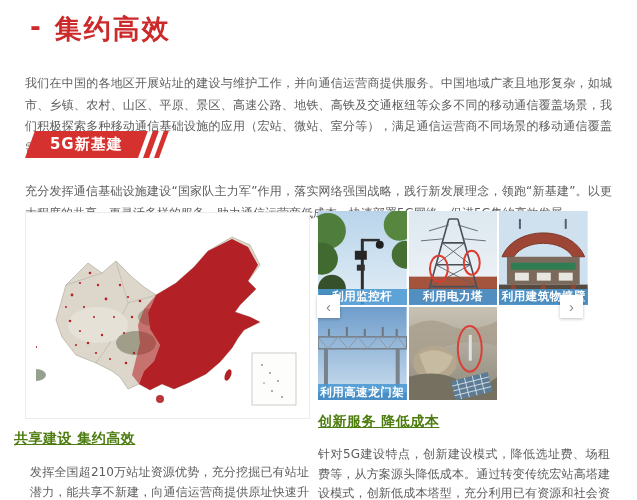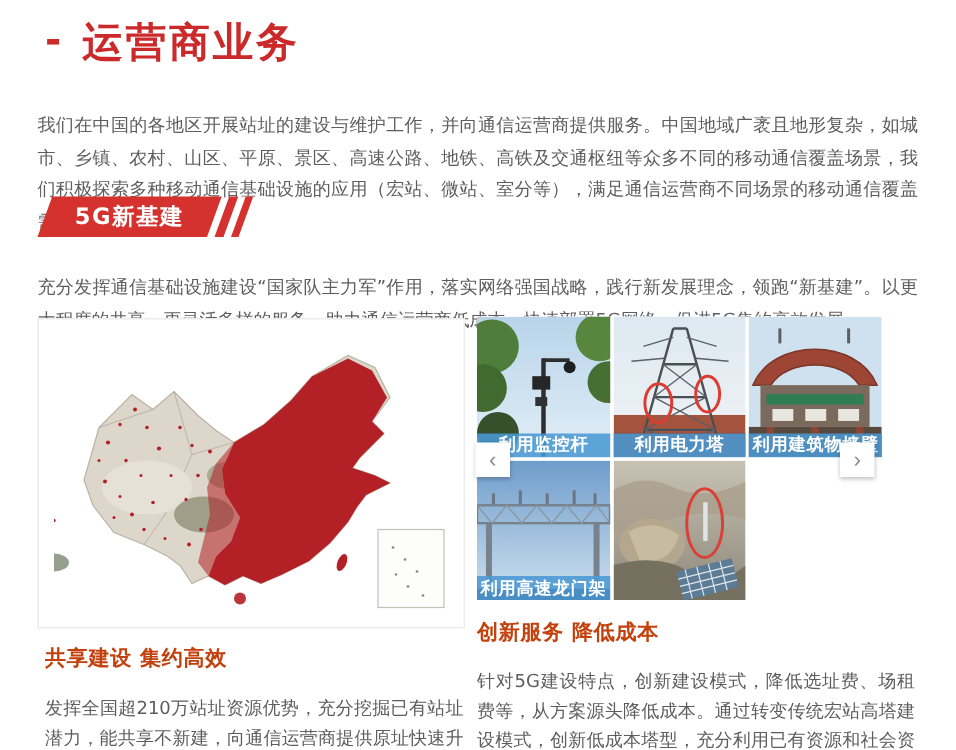--- a/index.html
+++ b/index.html
@@ -32,34 +32,34 @@
   .cell svg{position:absolute;inset:0;width:100%;height:100%;}
   .cap{position:absolute;left:0;right:0;bottom:0;height:16px;background:rgba(74,152,212,0.88);
        color:#fff;font-size:11.5px;font-weight:bold;display:flex;align-items:center;justify-content:center;
        letter-spacing:0.5px;white-space:nowrap;}
   .nav{position:absolute;top:50%;width:23px;height:23px;margin-top:-11px;background:#fff;border:none;
        box-shadow:0 1px 3px rgba(0,0,0,0.25);color:#8a8a8a;font-size:15px;line-height:23px;
        display:flex;align-items:center;justify-content:center;cursor:pointer;padding:0;z-index:3;}
   .nav.prev{left:-1px;}
   .nav.next{right:5px;}
   
-  .blk-head{position:absolute;color:#c2410c;font-size:14px;font-weight:bold;letter-spacing:0.5px;}
-  #share-head{left:30px;top:430px;}
+  .blk-head{position:absolute;color:#4d7c0f;font-size:14px;font-weight:bold;letter-spacing:0.5px;text-decoration:underline;}
+  #share-head{left:14px;top:430px;}
   #innovate-head{left:318px;top:413px;}
   #share-body{left:30px;top:450px;width:279px;line-height:20px;}
   #innovate-body{left:318px;top:433px;width:292px;line-height:19.5px;}
 </style>
 </head>
 <body>
 
 <div id="page">
 
   <div class="title-row">
     <span class="title-dash">-</span>
-    <span class="page-title">运营商业务</span>
+    <span class="page-title">集约高效</span>
   </div>
 
   <p class="para" id="intro">我们在中国的各地区开展站址的建设与维护工作，并向通信运营商提供服务。中国地域广袤且地形复杂，如城市、乡镇、农村、山区、平原、景区、高速公路、地铁、高铁及交通枢纽等众多不同的移动通信覆盖场景，我们积极探索多种移动通信基础设施的应用（宏站、微站、室分等），满足通信运营商不同场景的移动通信覆盖需求。</p>
 
   <div class="banner">
     <div class="banner-box">
       <span>5G新基建</span>
     </div>
     <div class="banner-stripe"></div>
     <div class="banner-stripe thin"></div>

